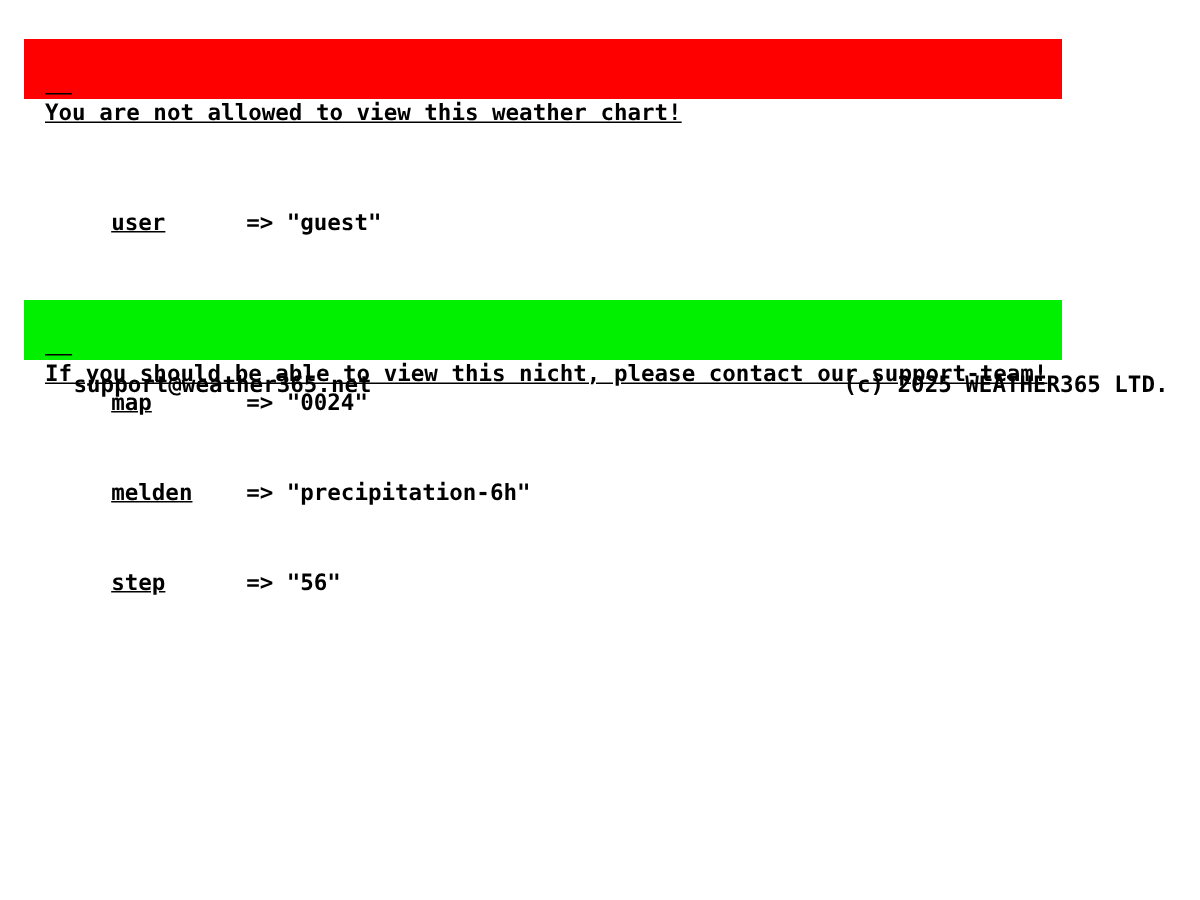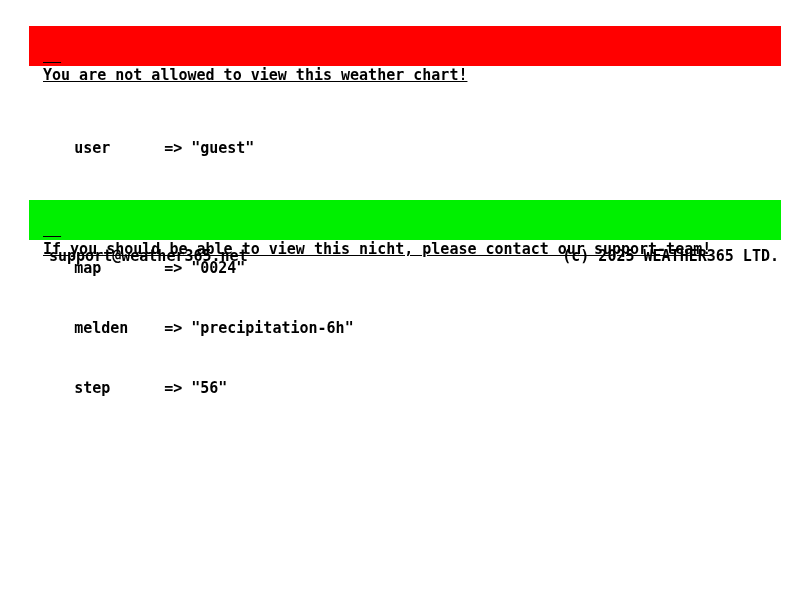--- a/index.html
+++ b/index.html
@@ -13,22 +13,22 @@
     position: relative;
     overflow: hidden;
     font-family: "DejaVu Sans Mono", "Liberation Mono", monospace;
     font-weight: bold;
     font-size: 15px;
     color: #000000;
     -webkit-font-smoothing: none;
   }
   .banner {
     position: absolute;
-    left: 29px;
-    width: 752px;
+    left: 16px;
+    width: 692px;
     height: 40px;
     box-sizing: border-box;
     padding: 2px 0 0 14px;
     line-height: 19px;
     white-space: pre;
     text-decoration: underline;
   }
   .banner-red {
     top: 26px;
     background: #ff0000;
@@ -41,20 +41,21 @@
     position: absolute;
     left: 38px;
     top: 78px;
     line-height: 20px;
     white-space: pre;
   }
   .kv-row { height: 20px; }
   .kv-key {
     display: inline-block;
     width: 90px;
+    text-decoration: underline;
   }
   .kv-arrow {
     display: inline-block;
     width: 27px;
   }
   .footer {
     position: absolute;
     left: 49px;
     top: 247px;
     width: 730px;

